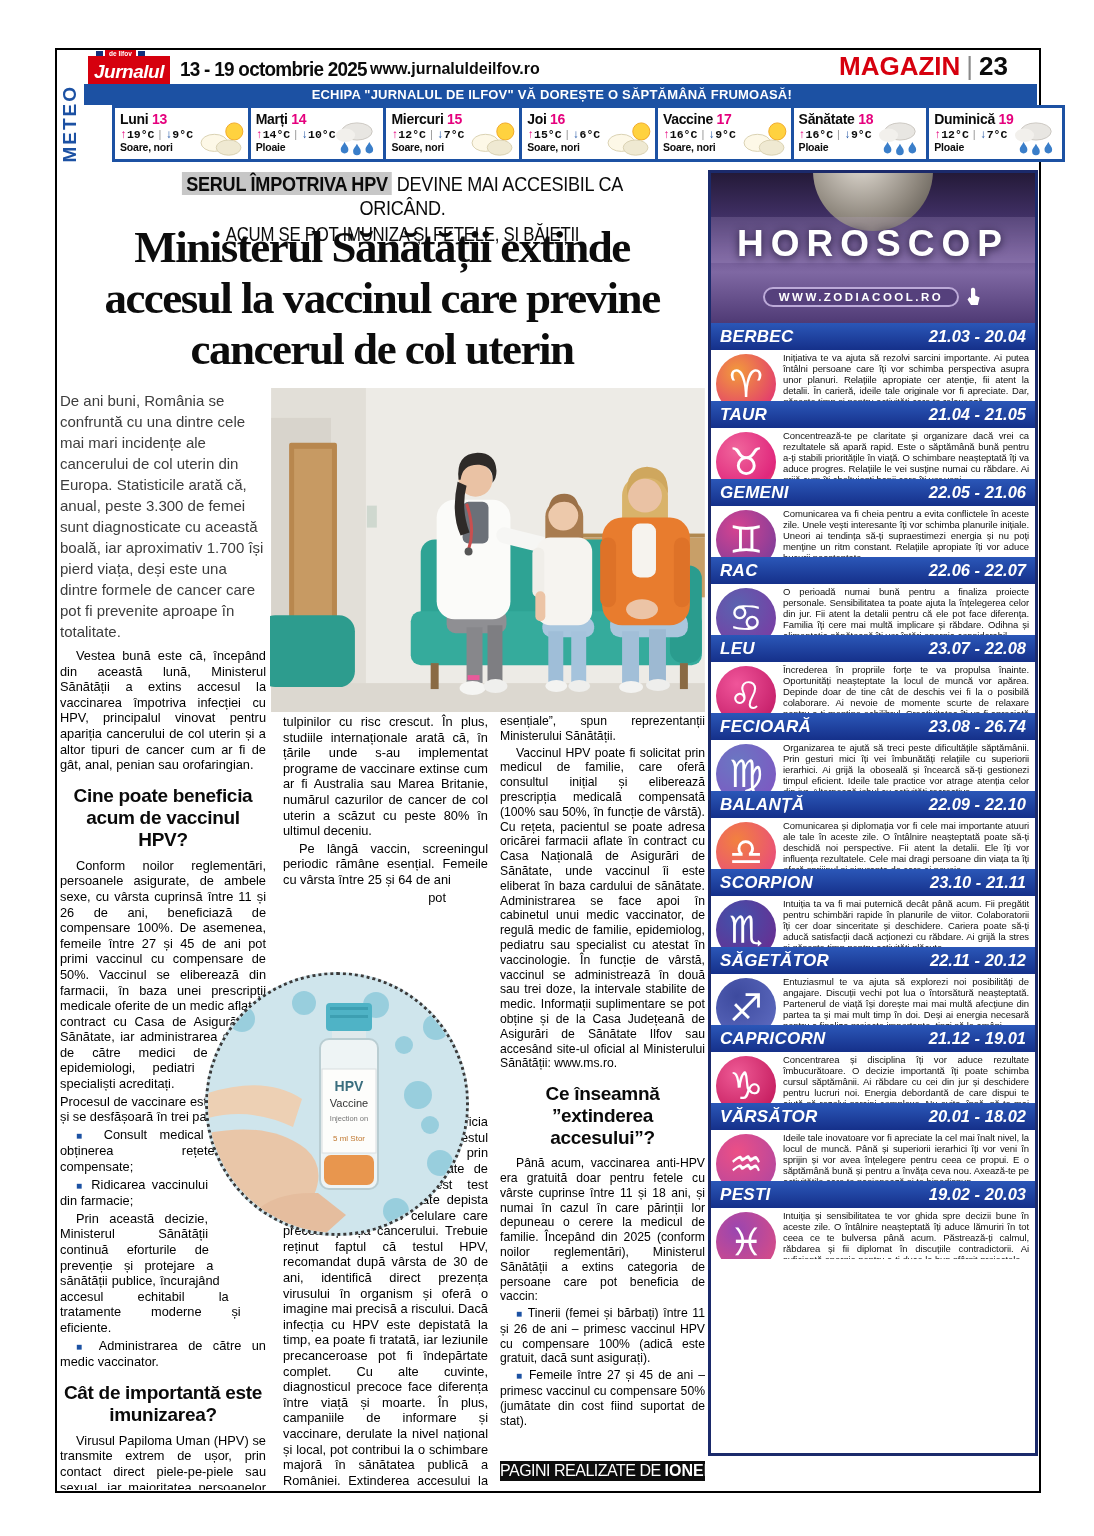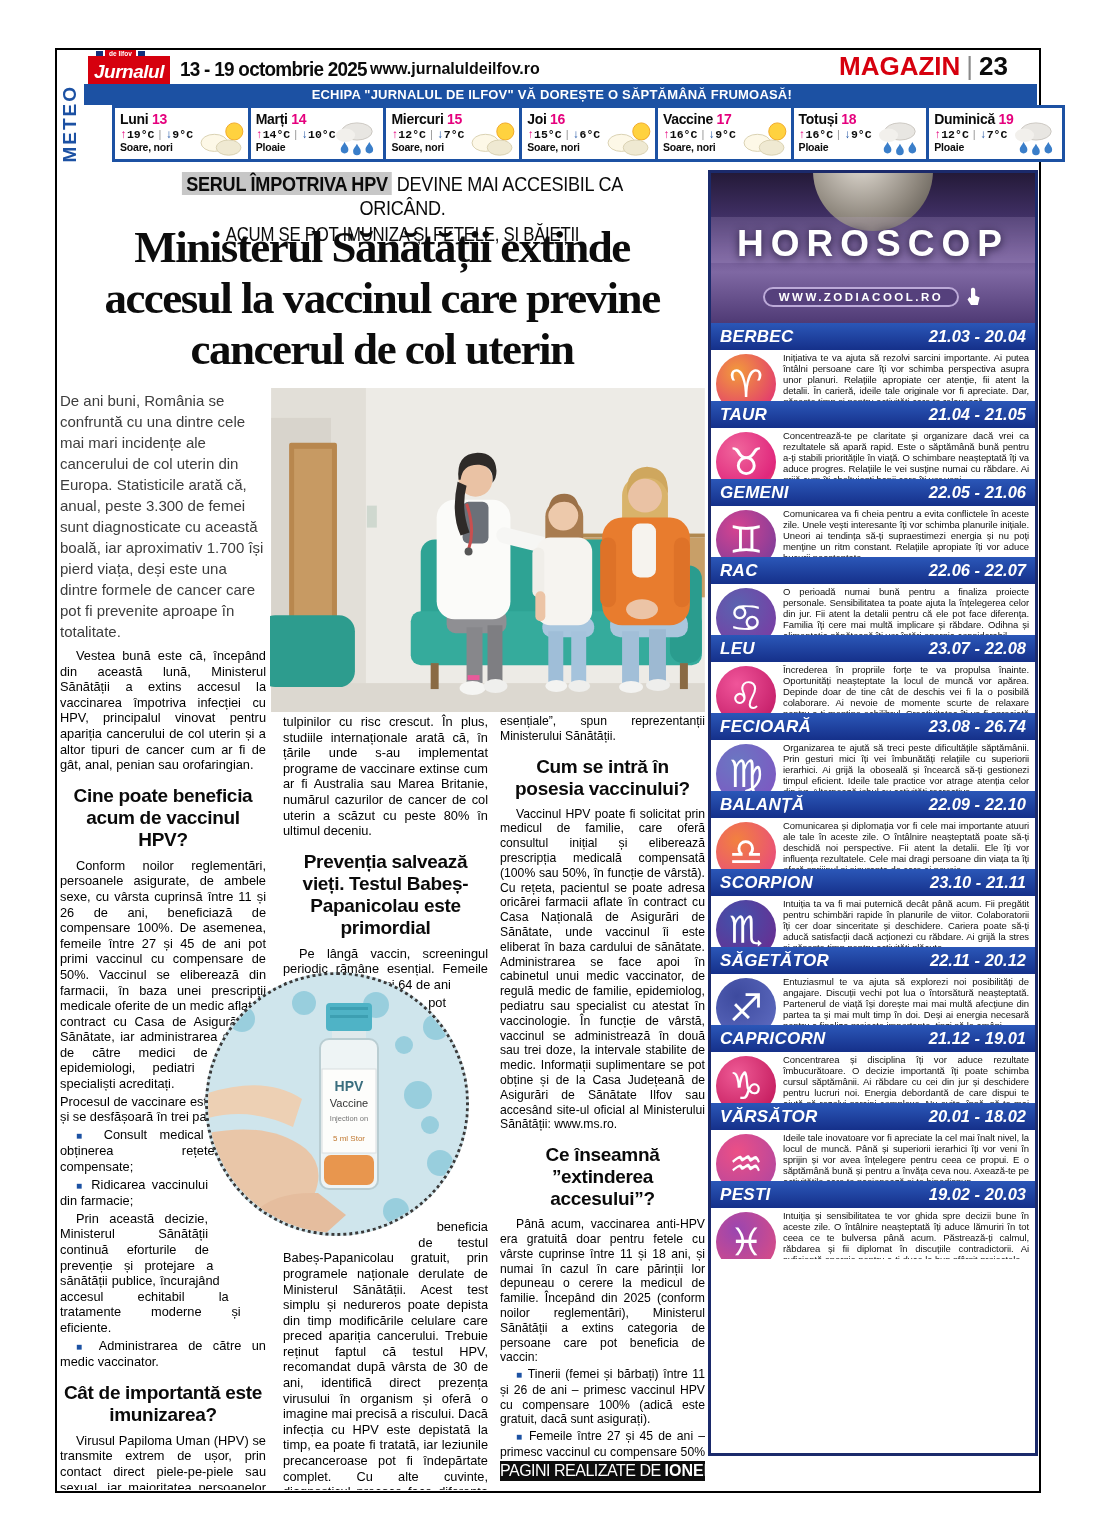--- a/index.html
+++ b/index.html
@@ -183,21 +183,21 @@
       <div class="wday"><span>Vaccine</span> <span class="wnum">17</span></div>
       <div class="wtemps"><span class="up">↑</span><span>16°C</span><span class="tsep">|</span><span class="dn">↓</span><span>9°C</span></div>
       <div class="wcond">Soare, nori</div>
       <span class="wicon"><svg width="50" height="38" viewBox="0 0 52 40">
             <circle cx="40" cy="11" r="9" fill="#FFD23F" stroke="#F0A722"></circle>
             <ellipse cx="19" cy="23" rx="14" ry="9" fill="#FDF8E7" stroke="#D8D0B0"></ellipse>
             <ellipse cx="34" cy="28" rx="13" ry="8" fill="#EFE9D2" stroke="#D8D0B0"></ellipse>
           </svg></span>
     </div>
     <div class="wcell">
-      <div class="wday"><span>Totuși</span> <span class="wnum">18</span></div>
+      <div class="wday"><span>Sănătate</span> <span class="wnum">18</span></div>
       <div class="wtemps"><span class="up">↑</span><span>16°C</span><span class="tsep">|</span><span class="dn">↓</span><span>9°C</span></div>
       <div class="wcond">Ploaie</div>
       <span class="wicon"><svg width="50" height="40" viewBox="0 0 52 42">
             <ellipse cx="27" cy="11" rx="16" ry="9" fill="#E8E6E2" stroke="#C9C5BF"></ellipse>
             <ellipse cx="15" cy="15" rx="10" ry="7" fill="#F2F0EC"></ellipse>
             <g fill="#3A7EC9">
               <path d="M14 22c2 4 4 5 4 8a4 4 0 1 1-8 0c0-3 2-4 4-8z"></path>
               <path d="M27 24c2 4 4 5 4 8a4 4 0 1 1-8 0c0-3 2-4 4-8z"></path>
               <path d="M40 22c2 4 4 5 4 8a4 4 0 1 1-8 0c0-3 2-4 4-8z"></path>
             </g>
@@ -301,29 +301,27 @@
     <p class="b bullet"><span class="sq">■</span> <span>Consult medical și obținerea rețetei compensate;</span></p>
     <p class="b bullet"><span class="sq">■</span> <span>Ridicarea vaccinului din farmacie;</span></p>
     <p class="b">Prin această decizie, Ministerul Sănătății continuă eforturile de prevenție și protejare a sănătății publice, încurajând accesul echitabil la tratamente moderne și eficiente.</p>
     <p class="b bullet"><span class="sq">■</span> <span>Administrarea de către un medic vaccinator.</span></p>
     <h3 class="sec">Cât de importantă este imunizarea?</h3>
     <p class="b">Virusul Papiloma Uman (HPV) se transmite extrem de ușor, prin contact direct piele-pe-piele sau sexual, iar majoritatea persoanelor active sexual îl contactează la un moment dat în viață. De cele mai multe ori, infecția este asimptomatică și se vindecă de la sine. Totuși, în unele cazuri, tulpinile oncogene ale virusului pot duce la leziuni precanceroase și, în timp, la cancer de col uterin. Vaccinul HPV acționează înainte ca infecția să se instaleze, oferind o protecție de peste 90% împotriva</p>
   </div>
 
   <div class="col col2">
     <p class="b ni">tulpinilor cu risc crescut. În plus, studiile internaționale arată că, în țările unde s-au implementat programe de vaccinare extinse cum ar fi Australia sau Marea Britanie, numărul cazurilor de cancer de col uterin a scăzut cu peste 80% în ultimul deceniu.</p>
-    <h3 class="sec">Prevenția salvează vieți. Testul Babeș-Papanicolau este primordial</h3>
     <p class="b">Pe lângă vaccin, screeningul periodic rămâne esențial. Femeile cu vârsta între 25 și 64 de ani</p>
     <div class="cut-l"></div>
     <p class="b ni">pot beneficia de testul Babeș-Papanicolau gratuit, prin programele naționale derulate de Ministerul Sănătății. Acest test simplu și nedureros poate depista din timp modificările celulare care preced apariția cancerului. Trebuie reținut faptul că testul HPV, recomandat după vârsta de 30 de ani, identifică direct prezența virusului în organism și oferă o imagine mai precisă a riscului. Dacă infecția cu HPV este depistată la timp, ea poate fi tratată, iar leziunile precanceroase pot fi îndepărtate complet. Cu alte cuvinte, diagnosticul precoce face diferența între viață și moarte. În plus, campaniile de informare și vaccinare, derulate la nivel național și local, pot contribui la o schimbare majoră în sănătatea publică a României. Extinderea accesului la vaccinul HPV oferă o șansă reală în cazul a mii de tinere și tineri din întreaga țară. ”Prin extinderea accesului la vaccin, continuăm demersurile de protejare a sănătății publice și de reducere a incidenței cancerelor asociate infecției cu HPV. Este un angajament ferm pentru promovarea prevenției și asigurarea accesului echitabil la servicii medicale</p>
   </div>
 
   <div class="col col3">
     <p class="b ni">esențiale”, spun reprezentanții Ministerului Sănătății.</p>
-    <h3 class="sec">Cum se intră în posesia vaccinului?</h3>
     <p class="b">Vaccinul HPV poate fi solicitat prin medicul de familie, care oferă consultul inițial și eliberează prescripția medicală compensată (100% sau 50%, în funcție de vârstă). Cu rețeta, pacientul se poate adresa oricărei farmacii aflate în contract cu Casa Națională de Asigurări de Sănătate, unde vaccinul îi este eliberat în baza cardului de sănătate. Administrarea se face apoi în cabinetul unui medic vaccinator, de regulă medic de familie, epidemiolog, pediatru sau specialist cu atestat în vaccinologie. În funcție de vârstă, vaccinul se administrează în două sau trei doze, la intervale stabilite de medic. Informații suplimentare se pot obține și de la Casa Județeană de Asigurări de Sănătate Ilfov sau accesând site-ul oficial al Ministerului Sănătății: www.ms.ro.</p>
     <h3 class="sec">Ce înseamnă ”extinderea accesului”?</h3>
     <p class="b">Până acum, vaccinarea anti-HPV era gratuită doar pentru fetele cu vârste cuprinse între 11 și 18 ani, și numai în cazul în care părinții lor depuneau o cerere la medicul de familie. Începând din 2025 (conform noilor reglementări), Ministerul Sănătății a extins categoria de persoane care pot beneficia de vaccin:</p>
     <p class="b bullet"><span class="sq">■</span> <span>Tinerii (femei și bărbați) între 11 și 26 de ani – primesc vaccinul HPV cu compensare 100% (adică este gratuit, dacă sunt asigurați).</span></p>
     <p class="b bullet"><span class="sq">■</span> <span>Femeile între 27 și 45 de ani – primesc vaccinul cu compensare 50% (jumătate din cost fiind suportat de stat).</span></p>
 
   </div>
 
   <div class="vaccine">
     <svg width="258" height="258" viewBox="0 0 258 258">

